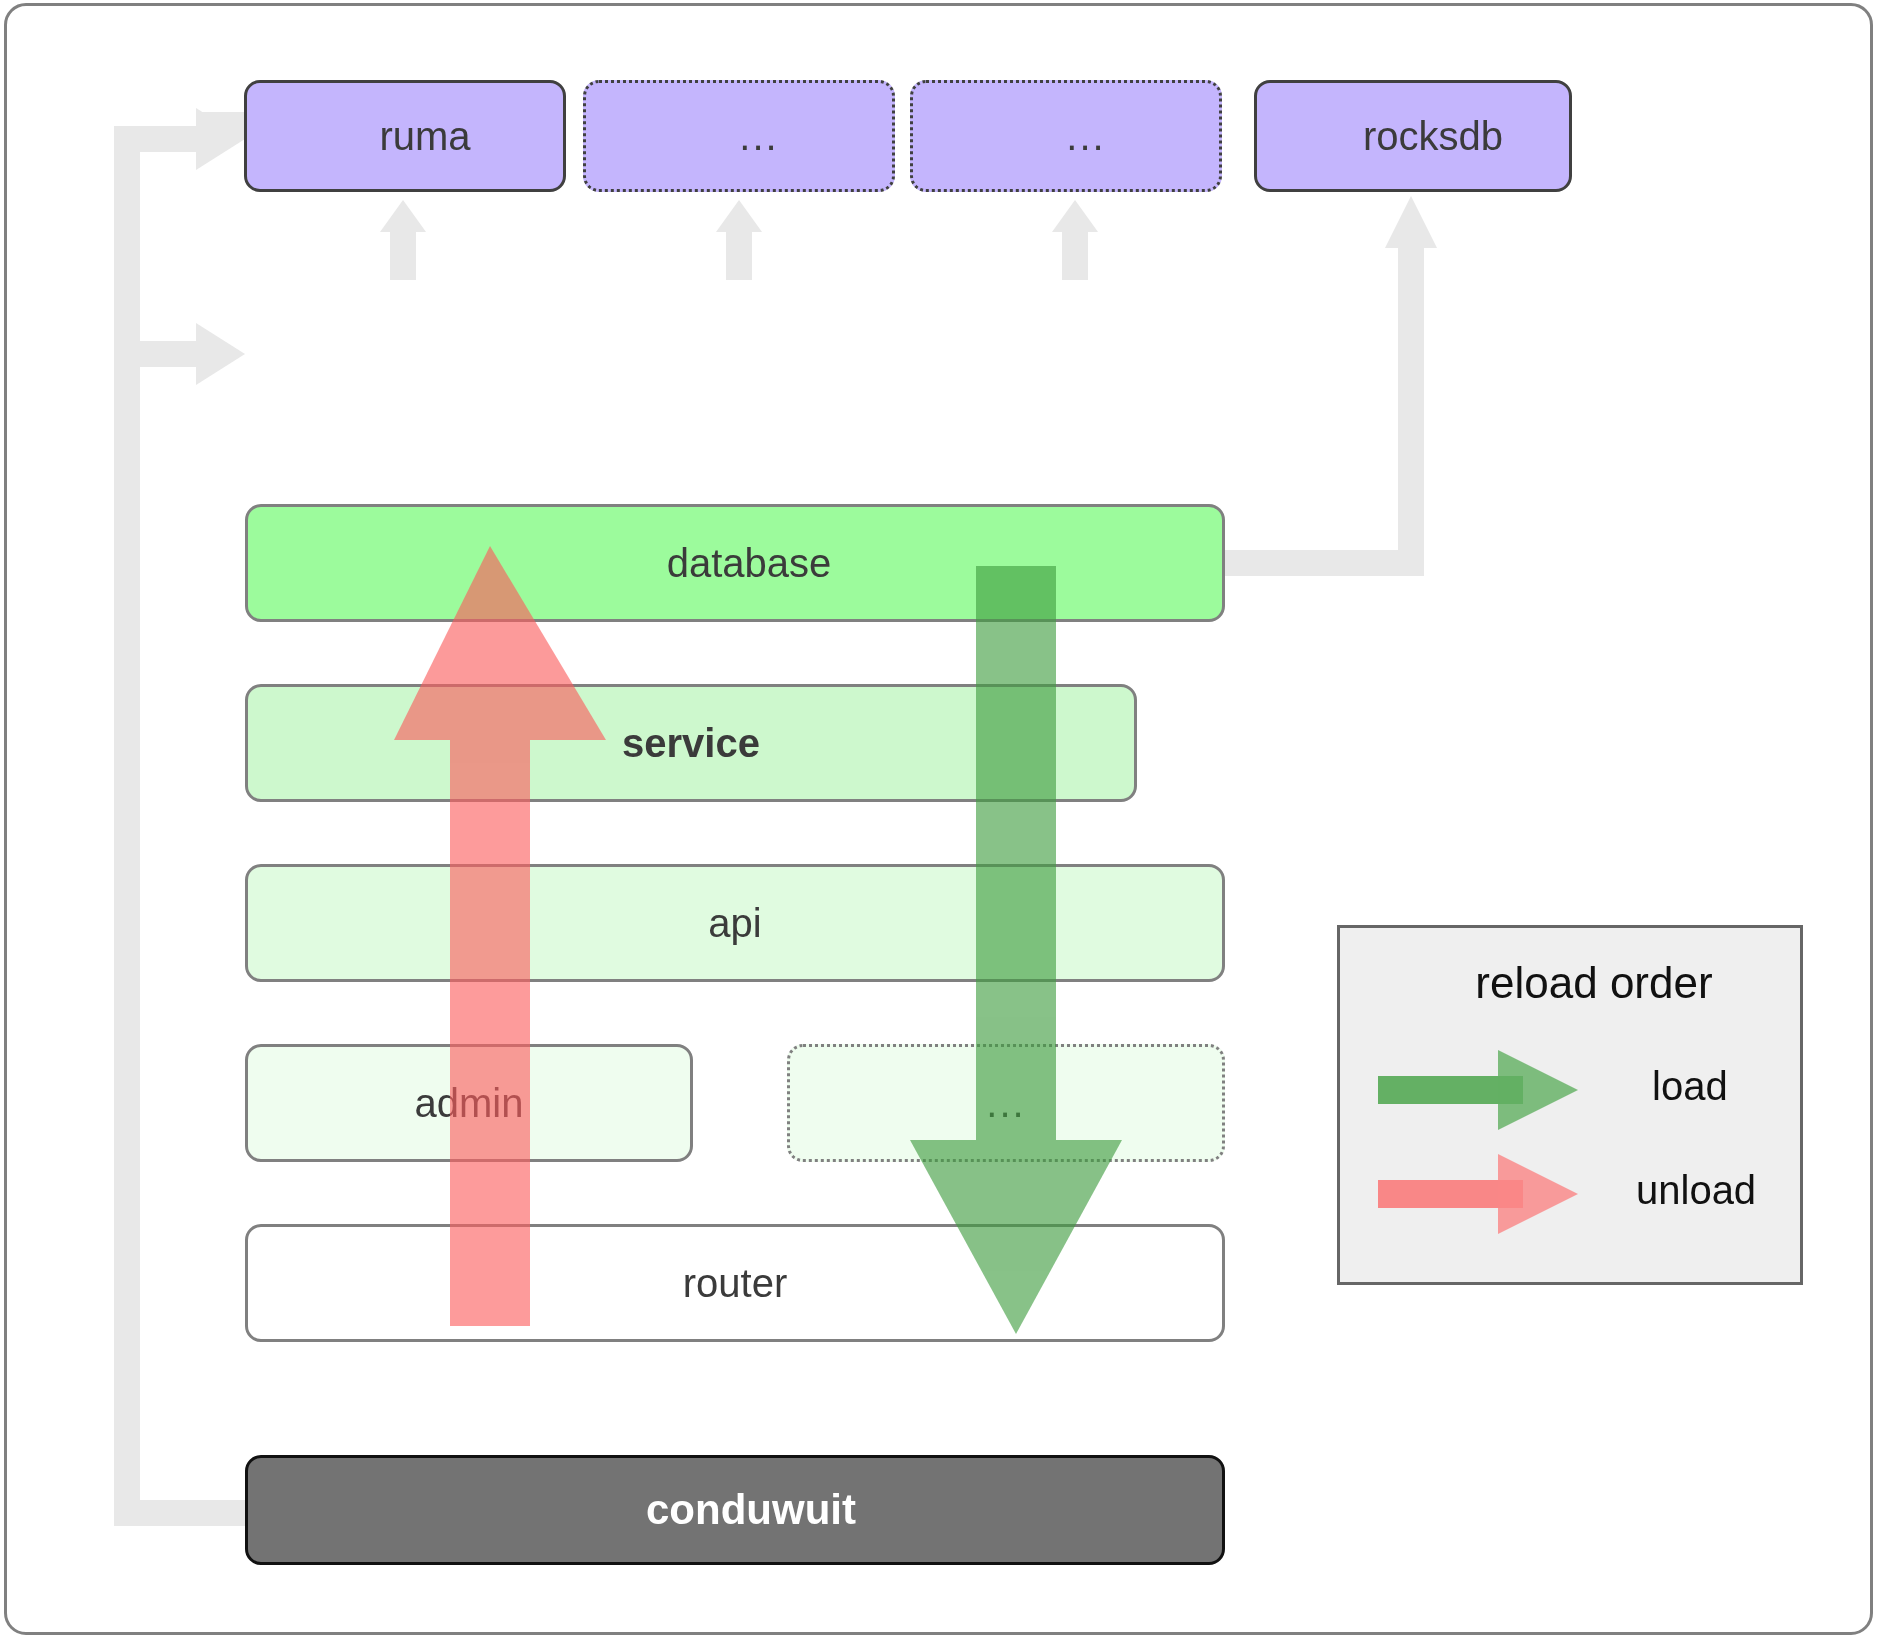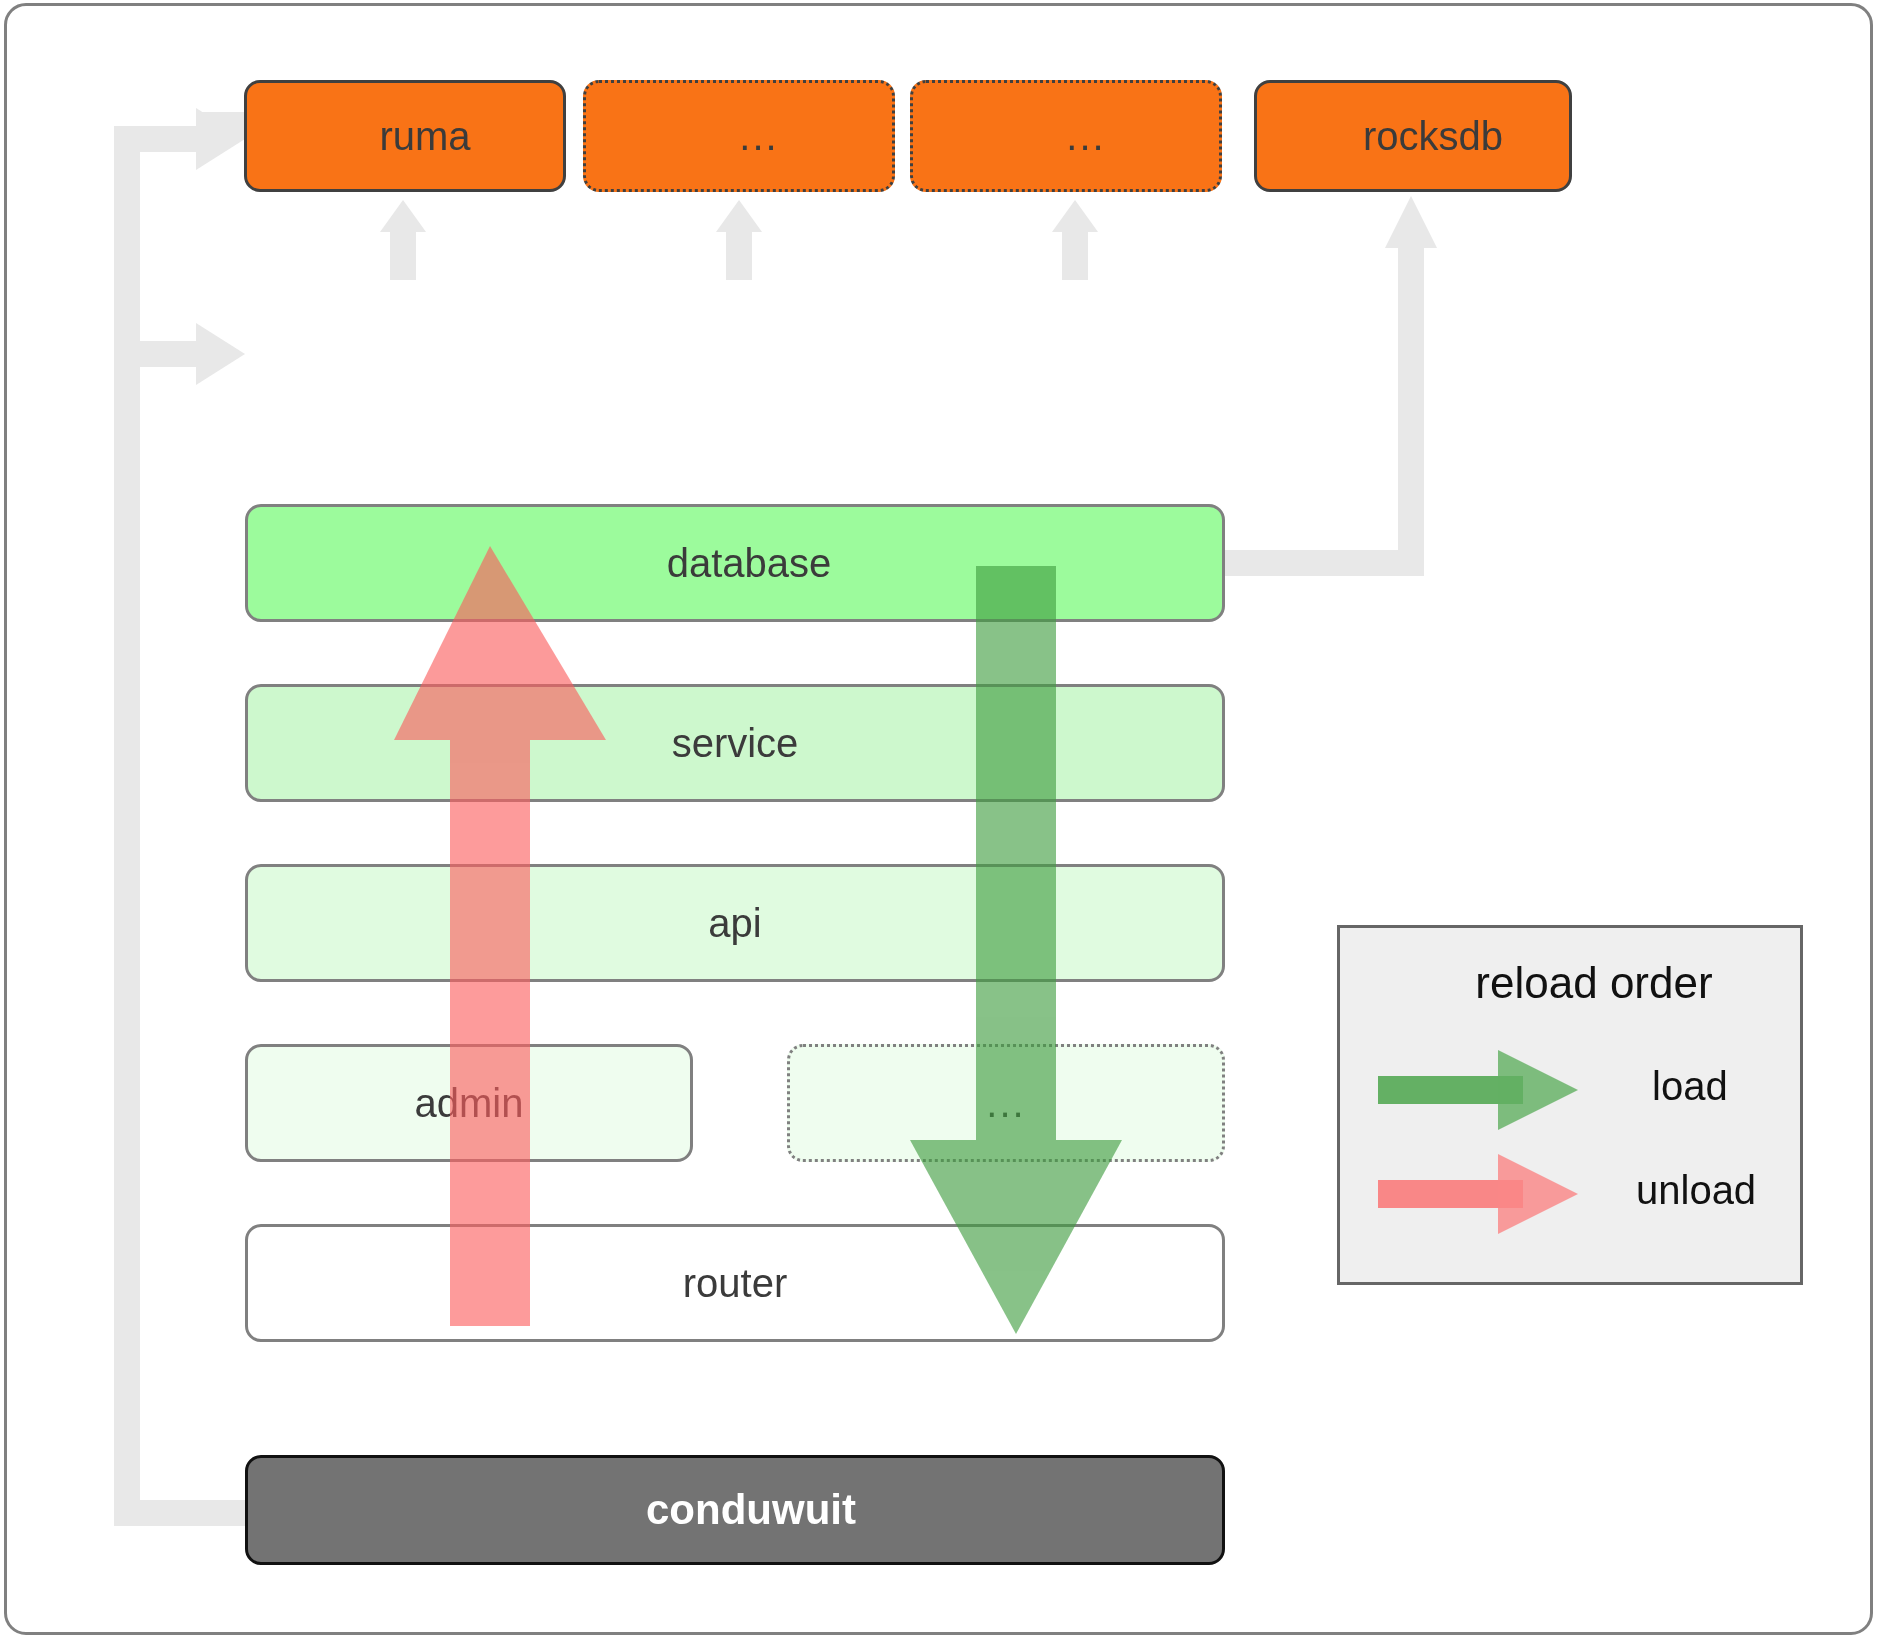--- a/index.html
+++ b/index.html
@@ -41,21 +41,21 @@
     box-sizing: border-box;
     display: flex;
     align-items: center;
     justify-content: center;
     color: #3b3b3b;
     font-size: 40px;
     border-radius: 14px;
     z-index: 3;
   }
   .node.dep {
-    background: #f97316;
+    background: #c4b5fd;
     border: 3px solid #404040;
     border-radius: 16px;
     padding-left: 40px;
   }
   .node.dep.dotted {
     border: 3px dotted #404040;
   }
   .node.core {
     background: #d7e7fb;
     border: 3px solid #808080;
@@ -171,21 +171,21 @@
 
   <div class="node dep" style="left:1254px; top:80px; width:318px; height:112px;">
     <span class="lbl">rocksdb</span>
   </div>
 
 
   <div class="node lyr" style="left:245px; top:504px; width:980px; height:118px; background:#9cfb9c;padding-left:28px;">
     <span class="lbl">database</span>
   </div>
 
-  <div class="node lyr" style="left:245px; top:684px; width:980px; height:118px; background:#cdf8cd;">
+  <div class="node lyr" style="left:245px; top:684px; width:892px; height:118px; background:#cdf8cd;font-weight:bold;">
     <span class="lbl">service</span>
   </div>
 
   <div class="node lyr" style="left:245px; top:864px; width:980px; height:118px; background:#e0fbe0;">
     <span class="lbl">api</span>
   </div>
 
   <div class="node lyr" style="left:245px; top:1044px; width:448px; height:118px; background:#effdef;">
     <span class="lbl">admin</span>
   </div>

